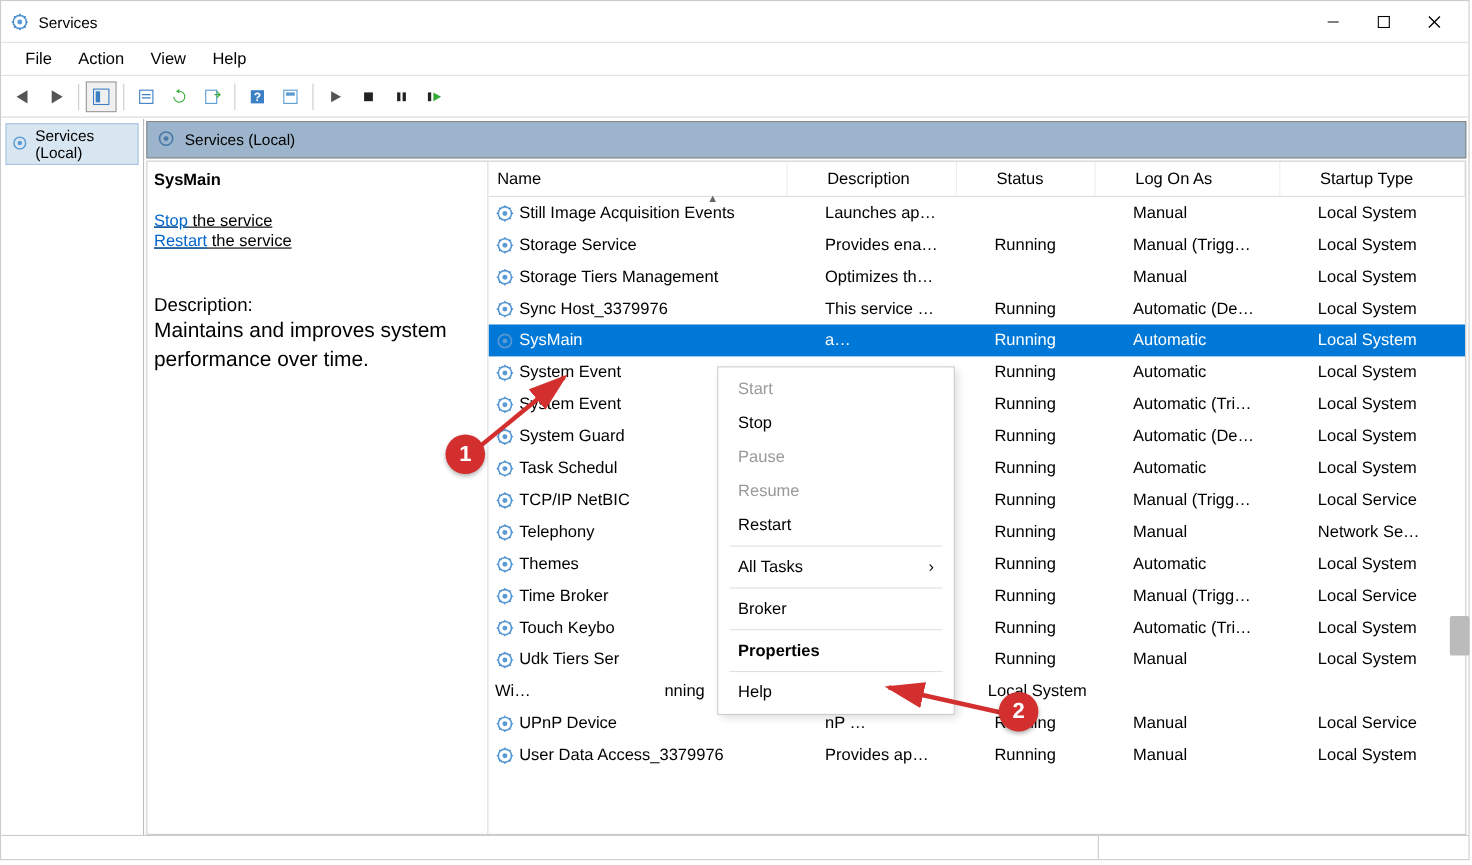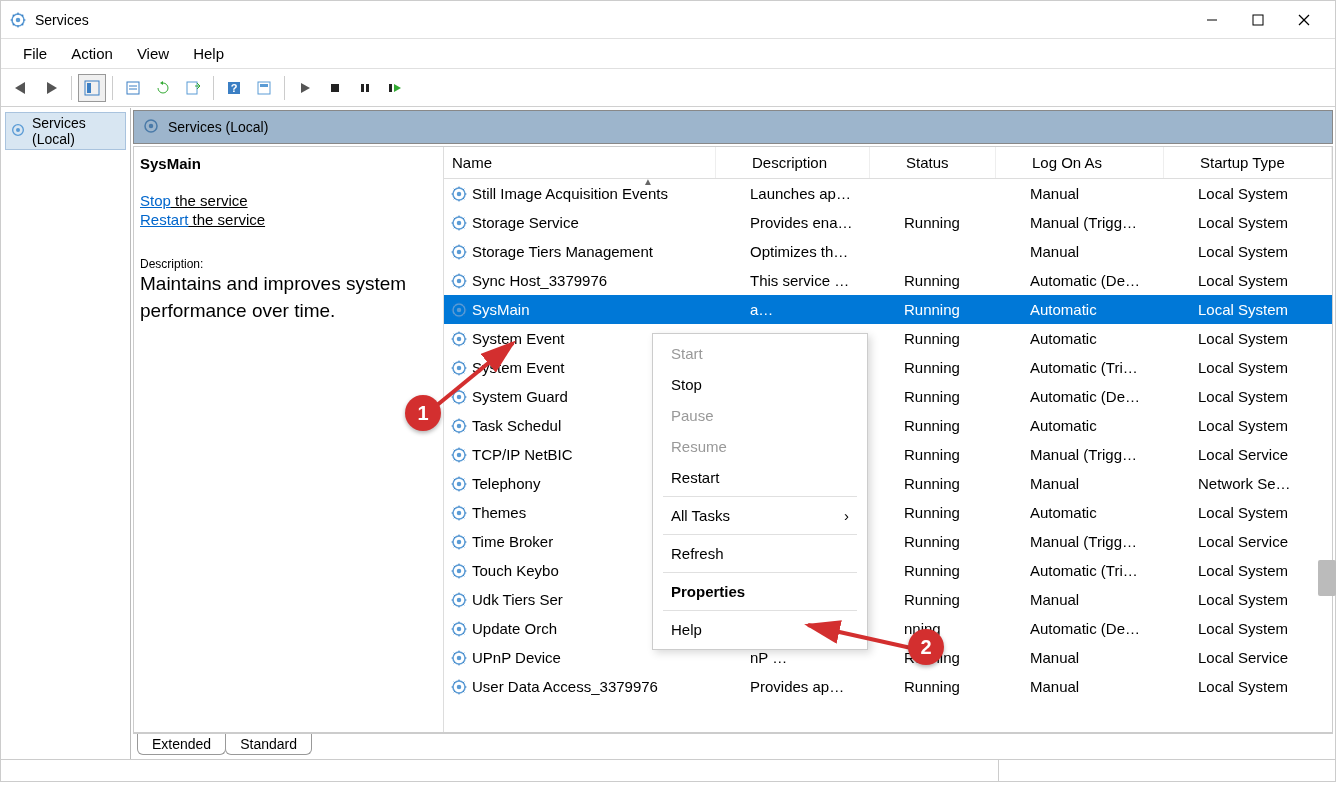--- a/index.html
+++ b/index.html
@@ -137,22 +137,22 @@
   color: #0066cc;
   text-decoration: underline;
   cursor: pointer;
 }
 .detail-line {
   margin-bottom: 2px;
   font-size: 15px;
   text-decoration: underline;
 }
 .detail-desc-label {
-  margin-top: 29px;
-  font-size: 12px;
+  margin-top: 40px;
+  font-size: 17px;
 }
 .detail-desc {
   font-size: 19px;
   line-height: 1.4;
 }
 .list-area {
   flex: 1;
   position: relative;
   overflow: hidden;
 }
@@ -664,28 +664,20 @@
                     <path d="M12 2v2M12 20v2M2 12h2M20 12h2M5 5l1.5 1.5M17.5 17.5L19 19M5 19l1.5-1.5M17.5 6.5L19 5" stroke="#3b7fc4" stroke-width="1.3"></path>
                   </svg>
                   <span>Udk Tiers Ser</span>
                 </div>
                 <div class="cell col-desc">oo…</div>
                 <div class="cell col-status">Running</div>
                 <div class="cell col-startup">Manual</div>
                 <div class="cell col-logon">Local System</div>
               </div>
               <div class="row">
-                <div class="cell cell-name">
-                  <svg class="gear-icon" viewBox="0 0 24 24" width="18" height="18">
-                    <circle cx="12" cy="12" r="8" fill="none" stroke="#5a9bd5" stroke-width="2"></circle>
-                    <circle cx="12" cy="12" r="3" fill="#5a9bd5"></circle>
-                    <path d="M12 2v2M12 20v2M2 12h2M20 12h2M5 5l1.5 1.5M17.5 17.5L19 19M5 19l1.5-1.5M17.5 6.5L19 5" stroke="#3b7fc4" stroke-width="1.3"></path>
-                  </svg>
-                  <span>Update Orch</span>
-                </div>
                 <div class="cell col-desc">Wi…</div>
                 <div class="cell col-status">nning</div>
                 <div class="cell col-startup">Automatic (De…</div>
                 <div class="cell col-logon">Local System</div>
               </div>
               <div class="row">
                 <div class="cell cell-name">
                   <svg class="gear-icon" viewBox="0 0 24 24" width="18" height="18">
                     <circle cx="12" cy="12" r="8" fill="none" stroke="#5a9bd5" stroke-width="2"></circle>
                     <circle cx="12" cy="12" r="3" fill="#5a9bd5"></circle>
@@ -709,24 +701,20 @@
                 </div>
                 <div class="cell col-desc">Provides ap…</div>
                 <div class="cell col-status">Running</div>
                 <div class="cell col-startup">Manual</div>
                 <div class="cell col-logon">Local System</div>
               </div>
             </div>
         </div>
       </div>
 
-      <div class="tabs">
-        <div class="tab">Extended</div>
-        <div class="tab">Standard</div>
-      </div>
     </div>
   </div>
 
   <div class="statusbar">
     <div class="sb-left"></div>
     <div></div>
   </div>
 </div>
 
 <span class="sort-tri">▲</span>
@@ -736,21 +724,21 @@
   <div class="ctx-item">Stop</div>
   <div class="ctx-item disabled">Pause</div>
   <div class="ctx-item disabled">Resume</div>
   <div class="ctx-item">Restart</div>
   <div class="ctx-sep"></div>
   <div class="ctx-item">
     <span>All Tasks</span>
     <span>›</span>
   </div>
   <div class="ctx-sep"></div>
-  <div class="ctx-item">Refresh</div>
+  <div class="ctx-item">Broker</div>
   <div class="ctx-sep"></div>
   <div class="ctx-item bold">Properties</div>
   <div class="ctx-sep"></div>
   <div class="ctx-item">Help</div>
 </div>
 
 <div class="annotation-arrow1">
   <svg width="130" height="100">
     <defs>
         <marker id="ah1" markerWidth="10" markerHeight="10" refX="8" refY="3" orient="auto">

